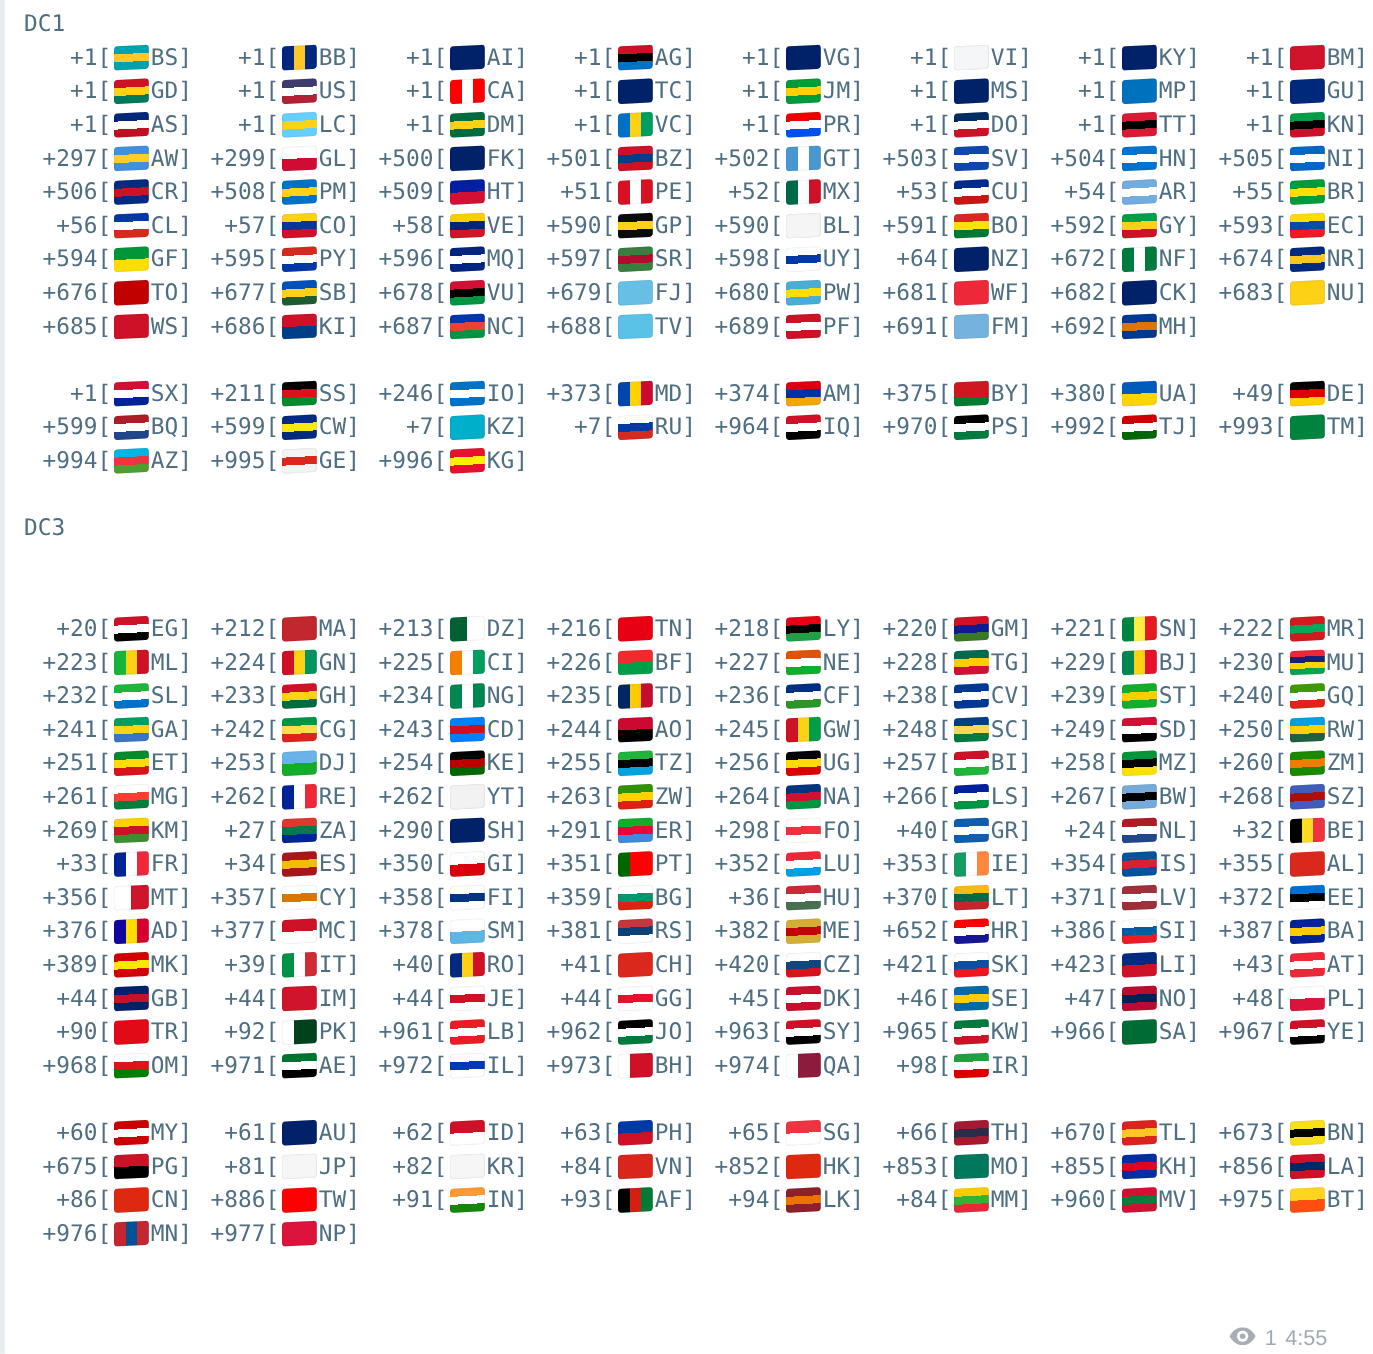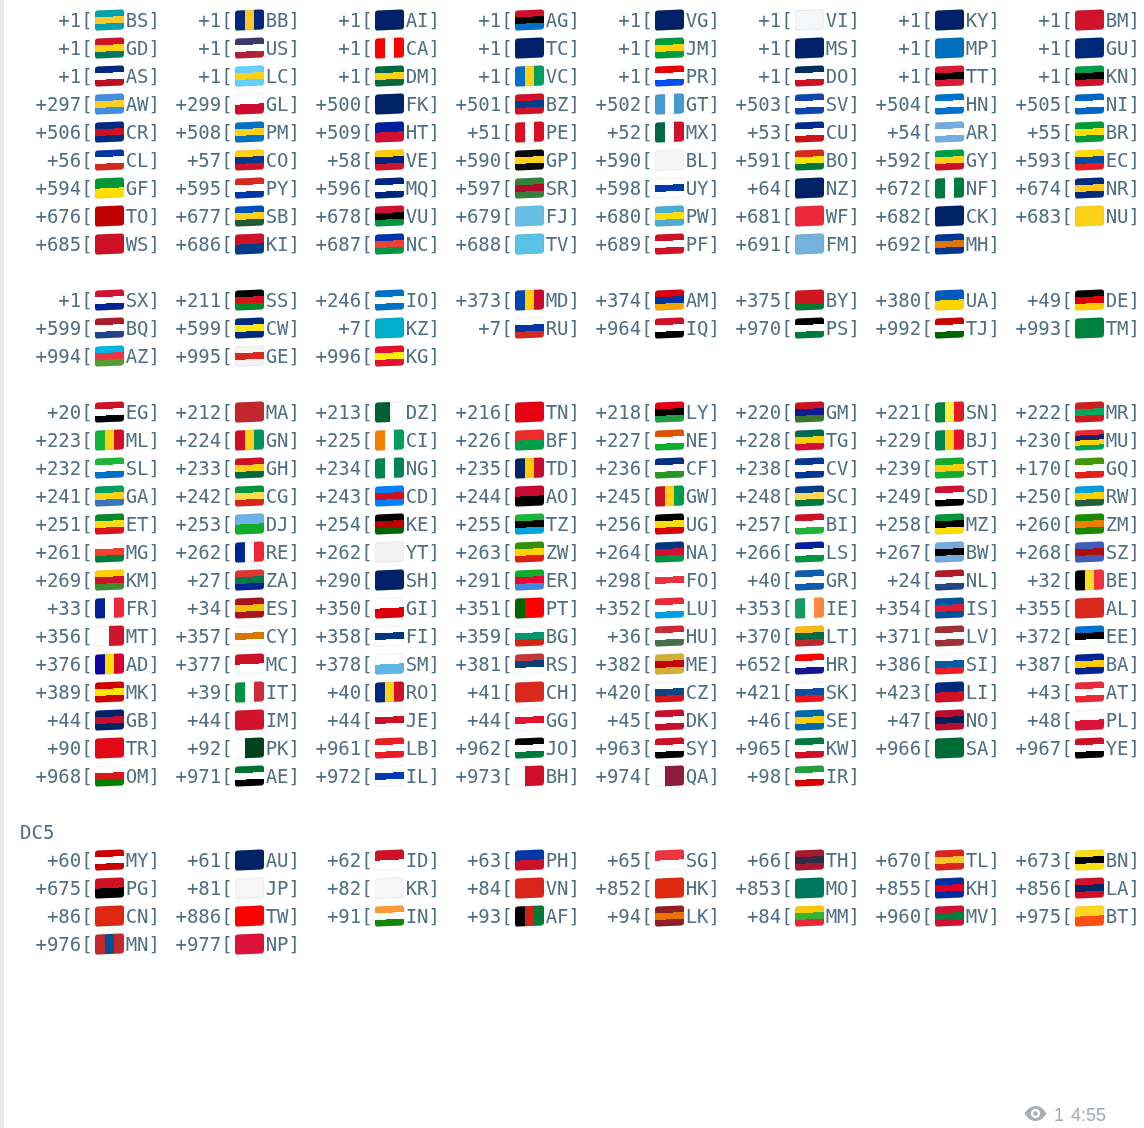--- a/index.html
+++ b/index.html
@@ -35,20 +35,21 @@
   .eye{display:inline-block;}
 </style>
 </head>
 <body>
 
 <div class="edge-left"></div>
 
 <div class="msg">
   <div>
       <div class="section sec-gap1">
+        <div class="sec-header">DC1</div>
         <div class="row"><span class="cell">
             <span class="code">+1</span>
             <span class="br">[</span>
             <span class="flag" style="background: linear-gradient(rgb(0, 163, 173) 0%, rgb(0, 163, 173) 33.3333%, rgb(255, 199, 44) 33.3333%, rgb(255, 199, 44) 66.6667%, rgb(0, 163, 173) 66.6667%, rgb(0, 163, 173) 100%);"></span>
             <span>BS</span>
             <span class="br">]</span>
           </span><span class="cell">
             <span class="code">+1</span>
             <span class="br">[</span>
             <span class="flag" style="background: linear-gradient(to right, rgb(0, 38, 127) 0%, rgb(0, 38, 127) 33.3333%, rgb(255, 199, 38) 33.3333%, rgb(255, 199, 38) 66.6667%, rgb(0, 38, 127) 66.6667%, rgb(0, 38, 127) 100%);"></span>
@@ -590,20 +591,23 @@
             <span>GE</span>
             <span class="br">]</span>
           </span><span class="cell">
             <span class="code">+996</span>
             <span class="br">[</span>
             <span class="flag" style="background: linear-gradient(rgb(232, 17, 45) 0%, rgb(232, 17, 45) 33.3333%, rgb(255, 239, 0) 33.3333%, rgb(255, 239, 0) 66.6667%, rgb(232, 17, 45) 66.6667%, rgb(232, 17, 45) 100%);"></span>
             <span>KG</span>
             <span class="br">]</span>
           </span></div>
       </div>
+      <div class="section sec-gap2">
+        <div class="sec-header">DC3</div>
+      </div>
       <div class="section sec-gap1">
         <div class="row"><span class="cell">
             <span class="code">+20</span>
             <span class="br">[</span>
             <span class="flag" style="background: linear-gradient(rgb(206, 17, 38) 0%, rgb(206, 17, 38) 33.3333%, rgb(255, 255, 255) 33.3333%, rgb(255, 255, 255) 66.6667%, rgb(0, 0, 0) 66.6667%, rgb(0, 0, 0) 100%);"></span>
             <span>EG</span>
             <span class="br">]</span>
           </span><span class="cell">
             <span class="code">+212</span>
             <span class="br">[</span>
@@ -732,21 +736,21 @@
             <span class="flag" style="background: linear-gradient(rgb(0, 56, 147) 0%, rgb(0, 56, 147) 33.3333%, rgb(255, 255, 255) 33.3333%, rgb(255, 255, 255) 66.6667%, rgb(0, 56, 147) 66.6667%, rgb(0, 56, 147) 100%);"></span>
             <span>CV</span>
             <span class="br">]</span>
           </span><span class="cell">
             <span class="code">+239</span>
             <span class="br">[</span>
             <span class="flag" style="background: linear-gradient(rgb(18, 173, 43) 0%, rgb(18, 173, 43) 33.3333%, rgb(255, 206, 0) 33.3333%, rgb(255, 206, 0) 66.6667%, rgb(18, 173, 43) 66.6667%, rgb(18, 173, 43) 100%);"></span>
             <span>ST</span>
             <span class="br">]</span>
           </span><span class="cell">
-            <span class="code">+170</span>
+            <span class="code">+240</span>
             <span class="br">[</span>
             <span class="flag" style="background: linear-gradient(rgb(62, 154, 0) 0%, rgb(62, 154, 0) 33.3333%, rgb(255, 255, 255) 33.3333%, rgb(255, 255, 255) 66.6667%, rgb(227, 33, 24) 66.6667%, rgb(227, 33, 24) 100%);"></span>
             <span>GQ</span>
             <span class="br">]</span>
           </span></div>
         <div class="row"><span class="cell">
             <span class="code">+241</span>
             <span class="br">[</span>
             <span class="flag" style="background: linear-gradient(rgb(0, 158, 96) 0%, rgb(0, 158, 96) 33.3333%, rgb(252, 209, 22) 33.3333%, rgb(252, 209, 22) 66.6667%, rgb(58, 117, 196) 66.6667%, rgb(58, 117, 196) 100%);"></span>
             <span>GA</span>
@@ -1267,21 +1271,20 @@
             <span class="br">]</span>
           </span><span class="cell">
             <span class="code">+98</span>
             <span class="br">[</span>
             <span class="flag" style="background: linear-gradient(rgb(35, 159, 64) 0%, rgb(35, 159, 64) 33.3333%, rgb(255, 255, 255) 33.3333%, rgb(255, 255, 255) 66.6667%, rgb(218, 0, 0) 66.6667%, rgb(218, 0, 0) 100%);"></span>
             <span>IR</span>
             <span class="br">]</span>
           </span></div>
       </div>
       <div class="section ">
-        <div class="sec-header">DC5</div>
         <div class="row"><span class="cell">
             <span class="code">+60</span>
             <span class="br">[</span>
             <span class="flag" style="background: linear-gradient(rgb(204, 0, 1) 0%, rgb(204, 0, 1) 33.3333%, rgb(255, 255, 255) 33.3333%, rgb(255, 255, 255) 66.6667%, rgb(204, 0, 1) 66.6667%, rgb(204, 0, 1) 100%);"></span>
             <span>MY</span>
             <span class="br">]</span>
           </span><span class="cell">
             <span class="code">+61</span>
             <span class="br">[</span>
             <span class="flag" style="background: rgb(1, 33, 105);"></span>

